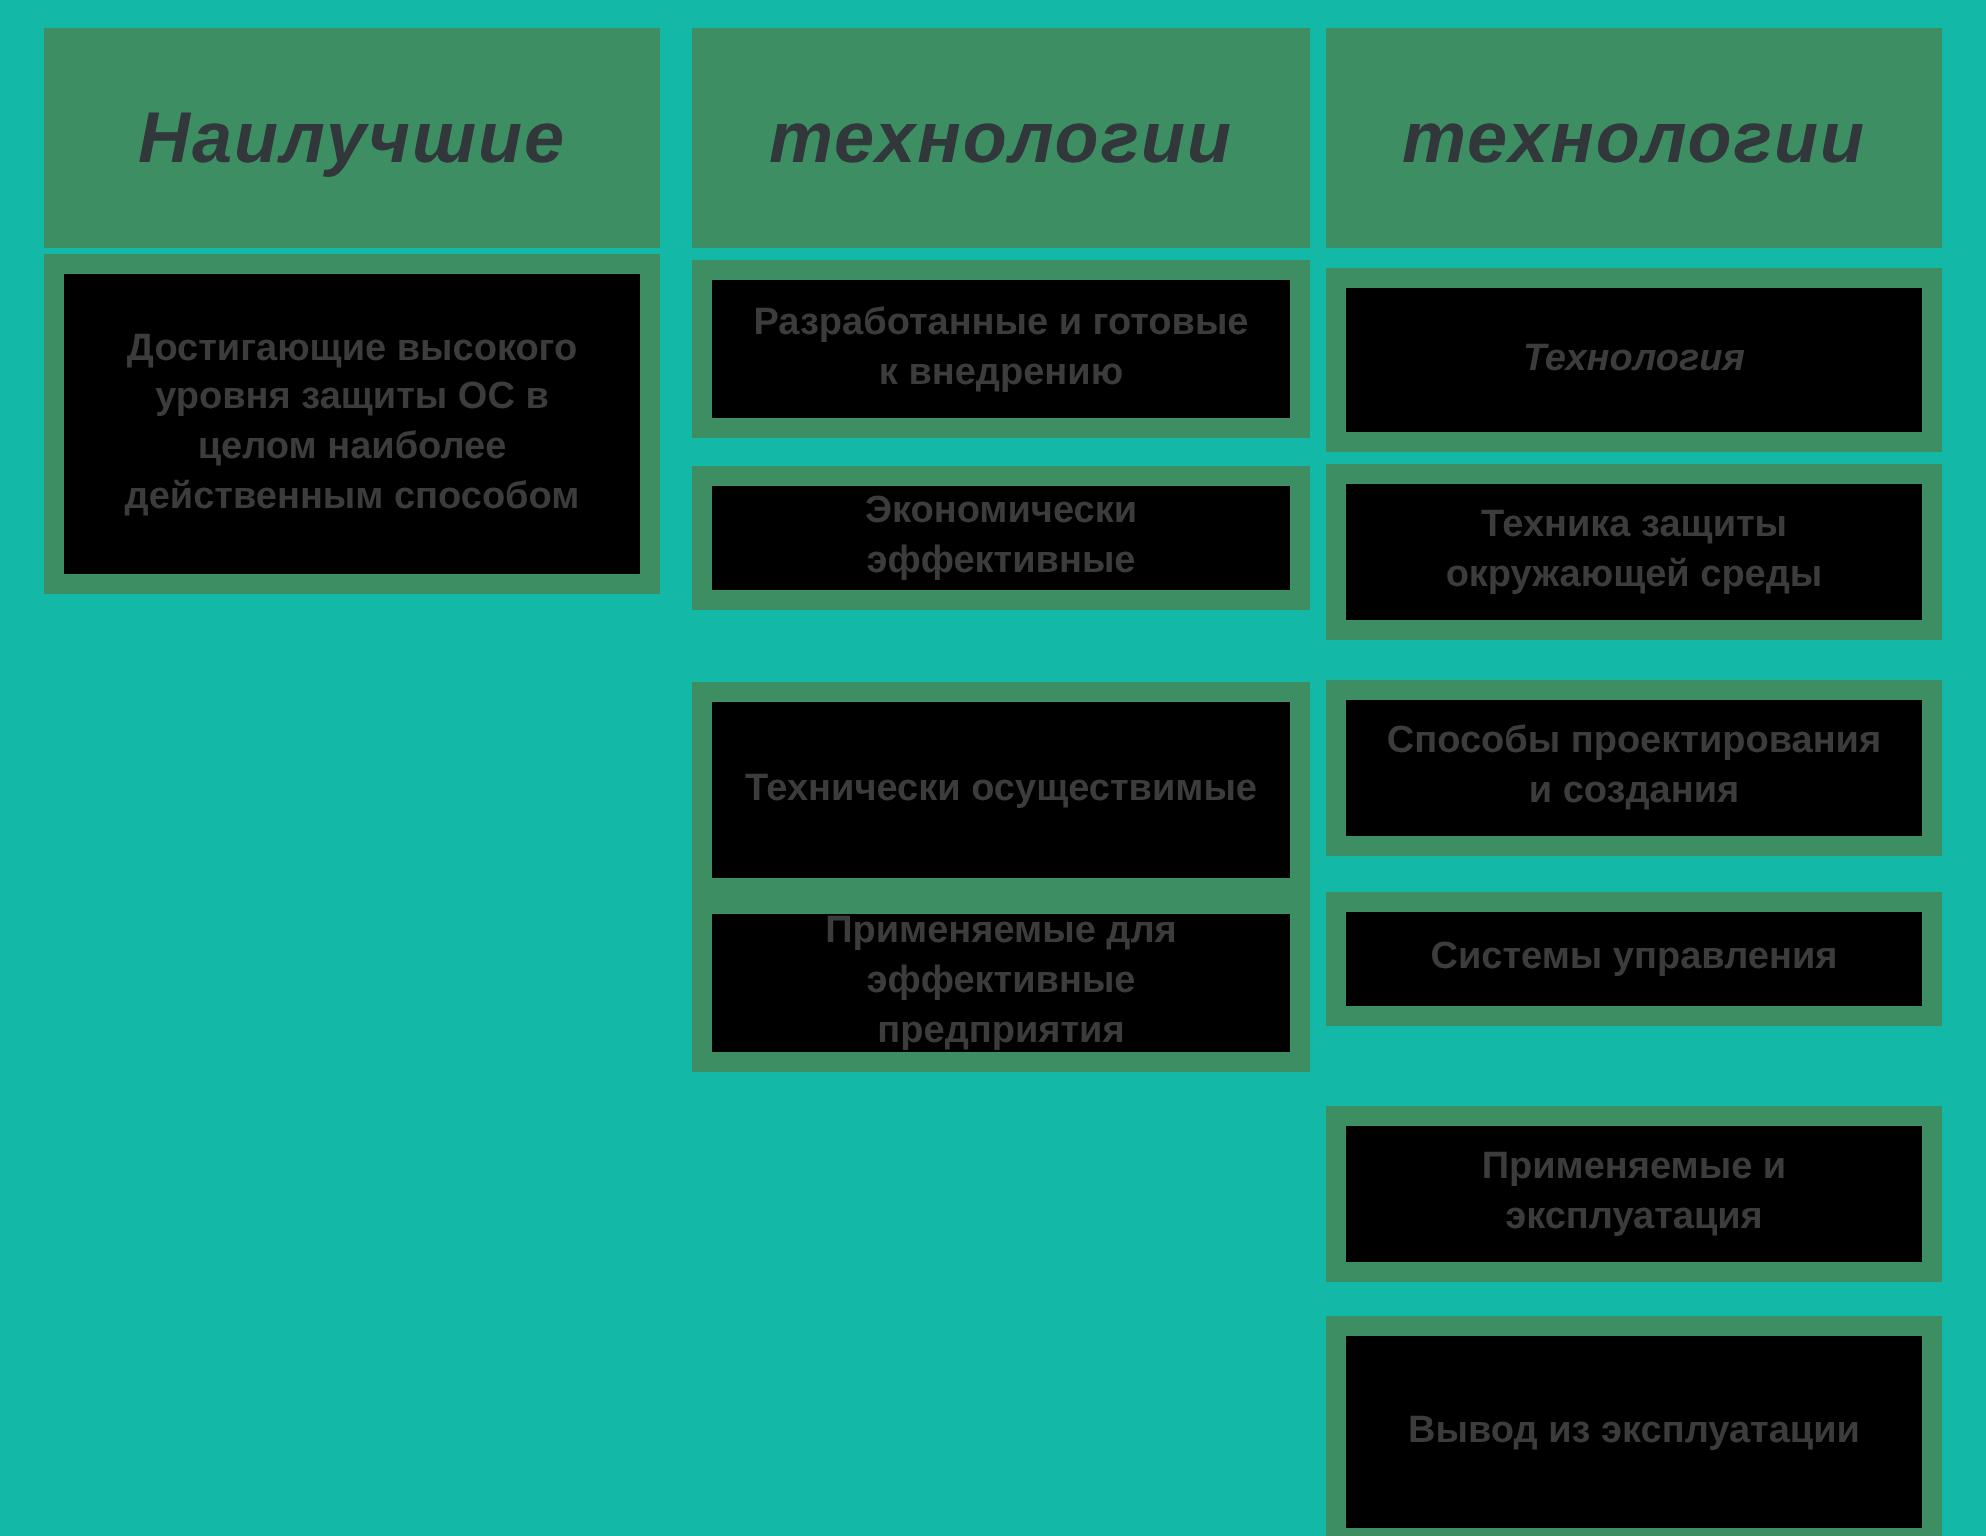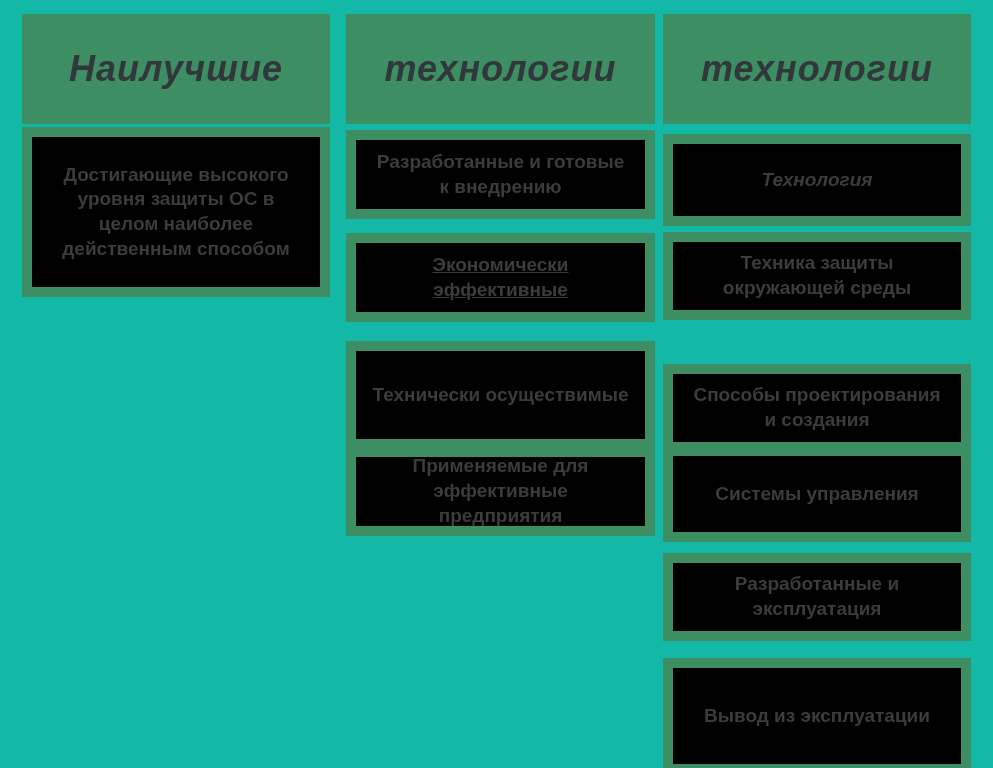--- a/index.html
+++ b/index.html
@@ -60,29 +60,29 @@
     font-weight: 600;
     line-height: 1.3;
     padding: 4px 14px;
   }
 
   
   .c1-b0 { top: 127px; height: 170px; }
 
   
   .c2-b0 { top: 130px; height: 89px; }
-  .c2-b1 { top: 233px; height: 89px; text-decoration: underline; }
+  .c2-b1 { top: 233px; height: 72px; }
   .c2-b2 { top: 341px; height: 108px; }
   .c2-b3 { top: 447px; height: 89px; }
 
   
   .c3-b0 { top: 134px; height: 92px; font-style: italic; }
   .c3-b1 { top: 232px; height: 88px; }
-  .c3-b2 { top: 340px; height: 88px; margin-top: 24px; }
-  .c3-b3 { top: 446px; height: 96px; }
+  .c3-b2 { top: 340px; height: 88px; }
+  .c3-b3 { top: 446px; height: 67px; }
   .c3-b4 { top: 553px; height: 88px; }
   .c3-b5 { top: 658px; height: 116px; }
 </style>
 </head>
 <body>
 
 <div class="canvas">
 
   <div class="col col-1">
     <div class="header">Наилучшие</div>
@@ -96,17 +96,17 @@
     <div class="box c2-b2">Технически осуществимые</div>
     <div class="box c2-b3">Применяемые для эффективные предприятия</div>
   </div>
 
   <div class="col col-3">
     <div class="header">технологии</div>
     <div class="box c3-b0">Технология</div>
     <div class="box c3-b1">Техника защиты окружающей среды</div>
     <div class="box c3-b2">Способы проектирования и создания</div>
     <div class="box c3-b3">Системы управления</div>
-    <div class="box c3-b4">Разработанные и эксплуатация</div>
+    <div class="box c3-b4">Применяемые и эксплуатация</div>
     <div class="box c3-b5">Вывод из эксплуатации</div>
   </div>
 
 </div>
 
 </body></html>

